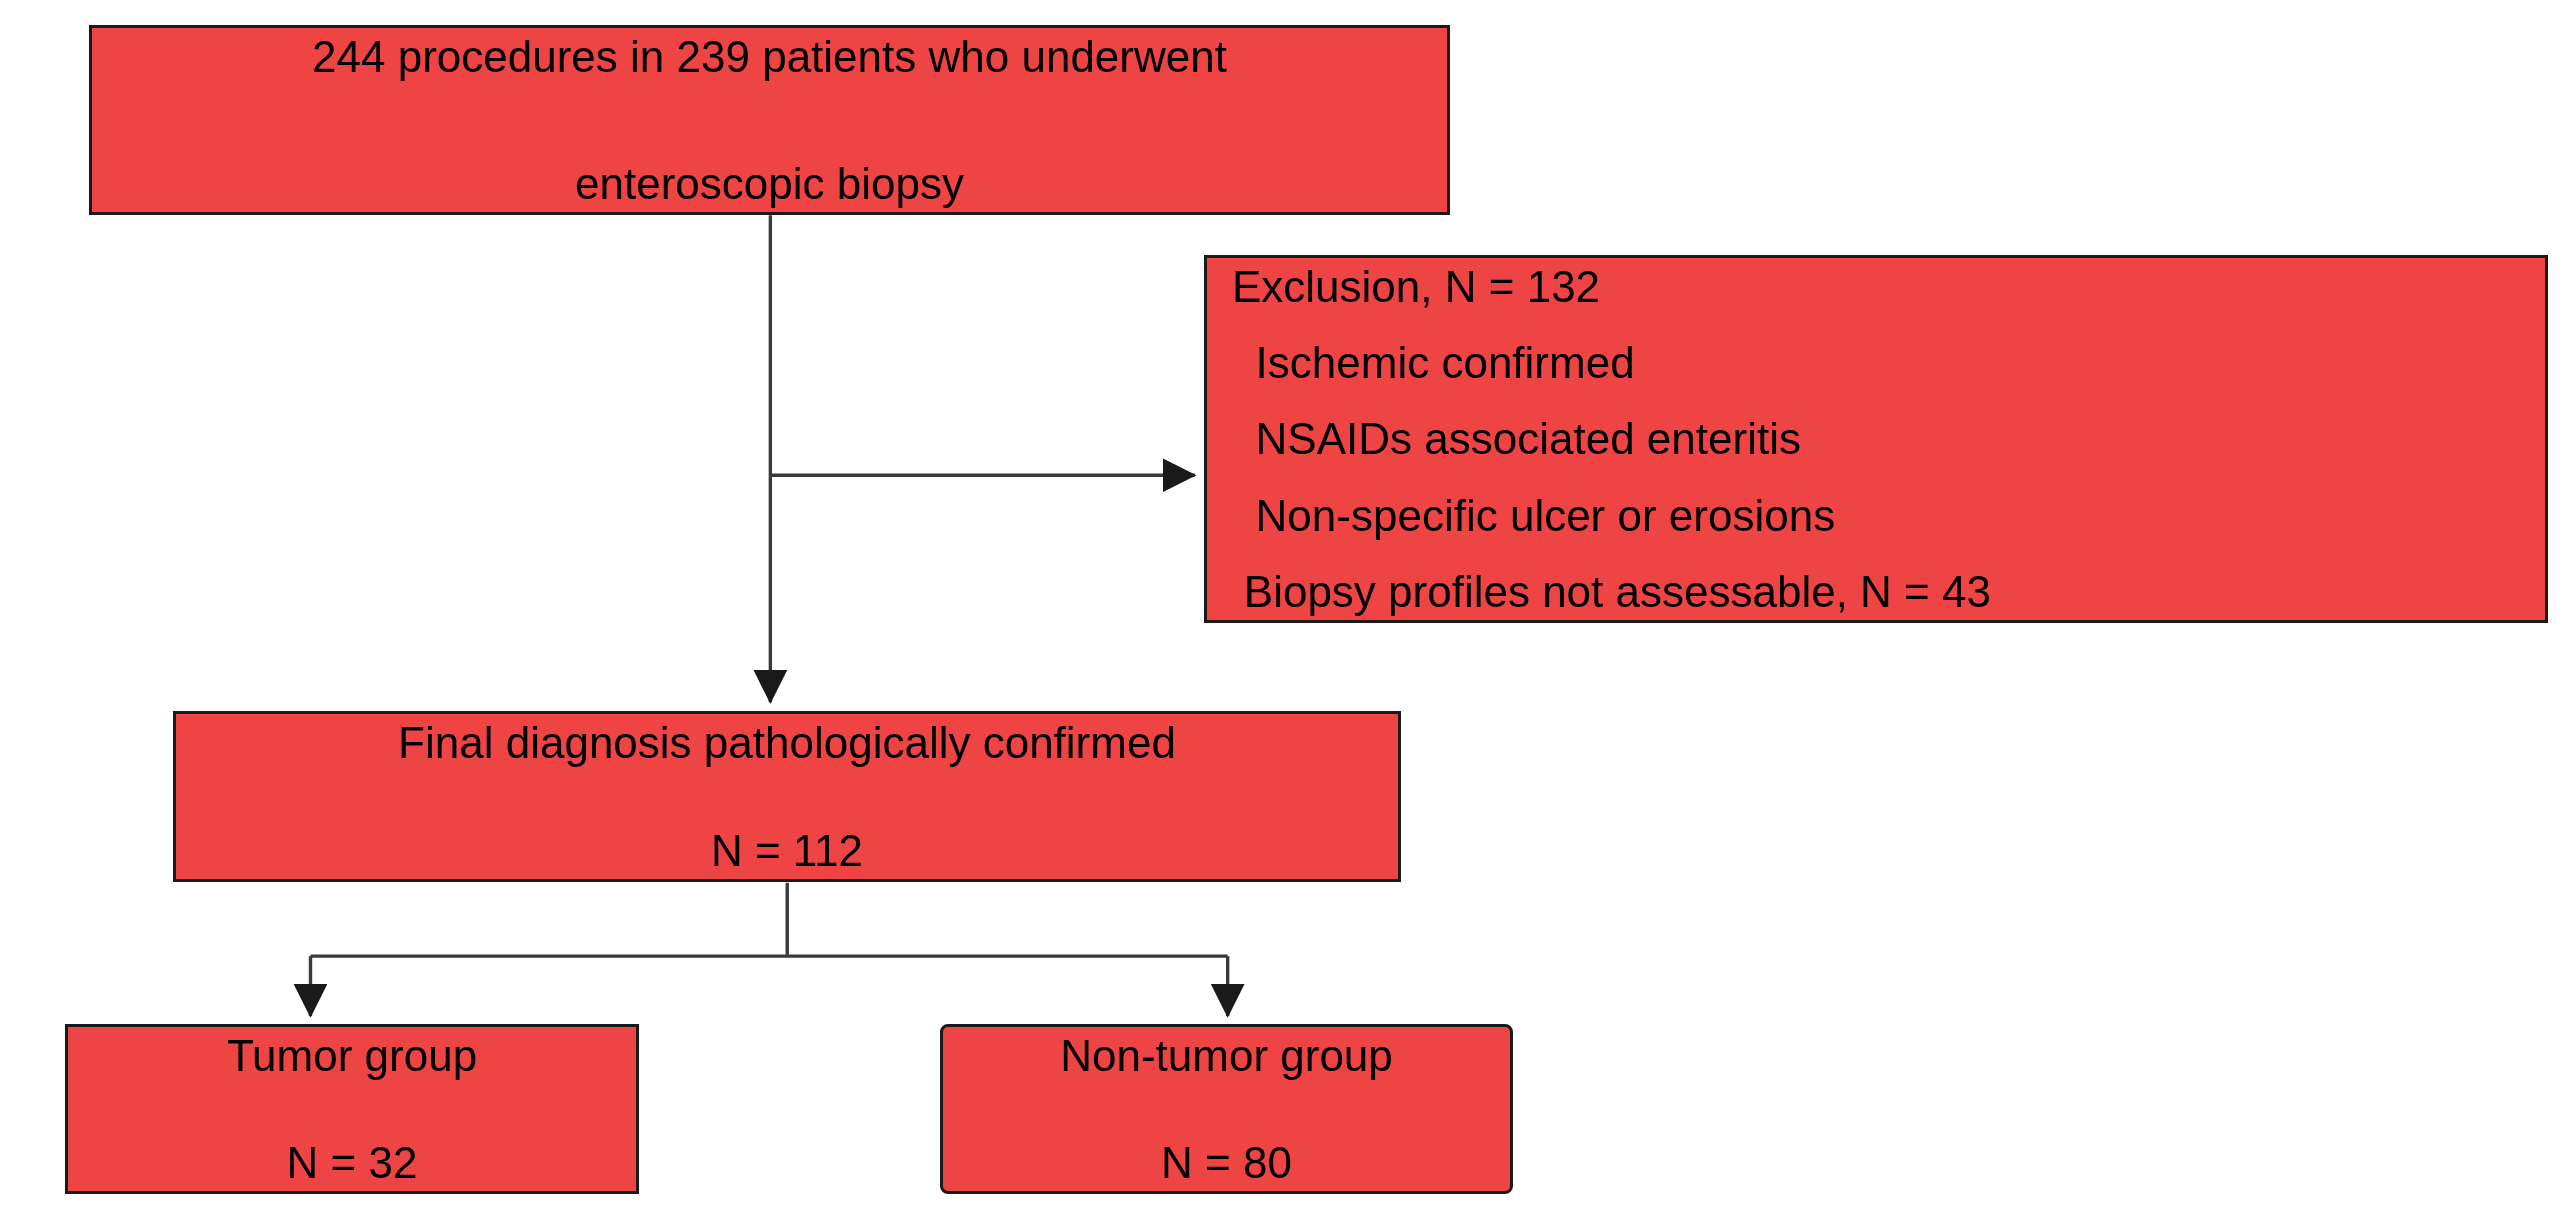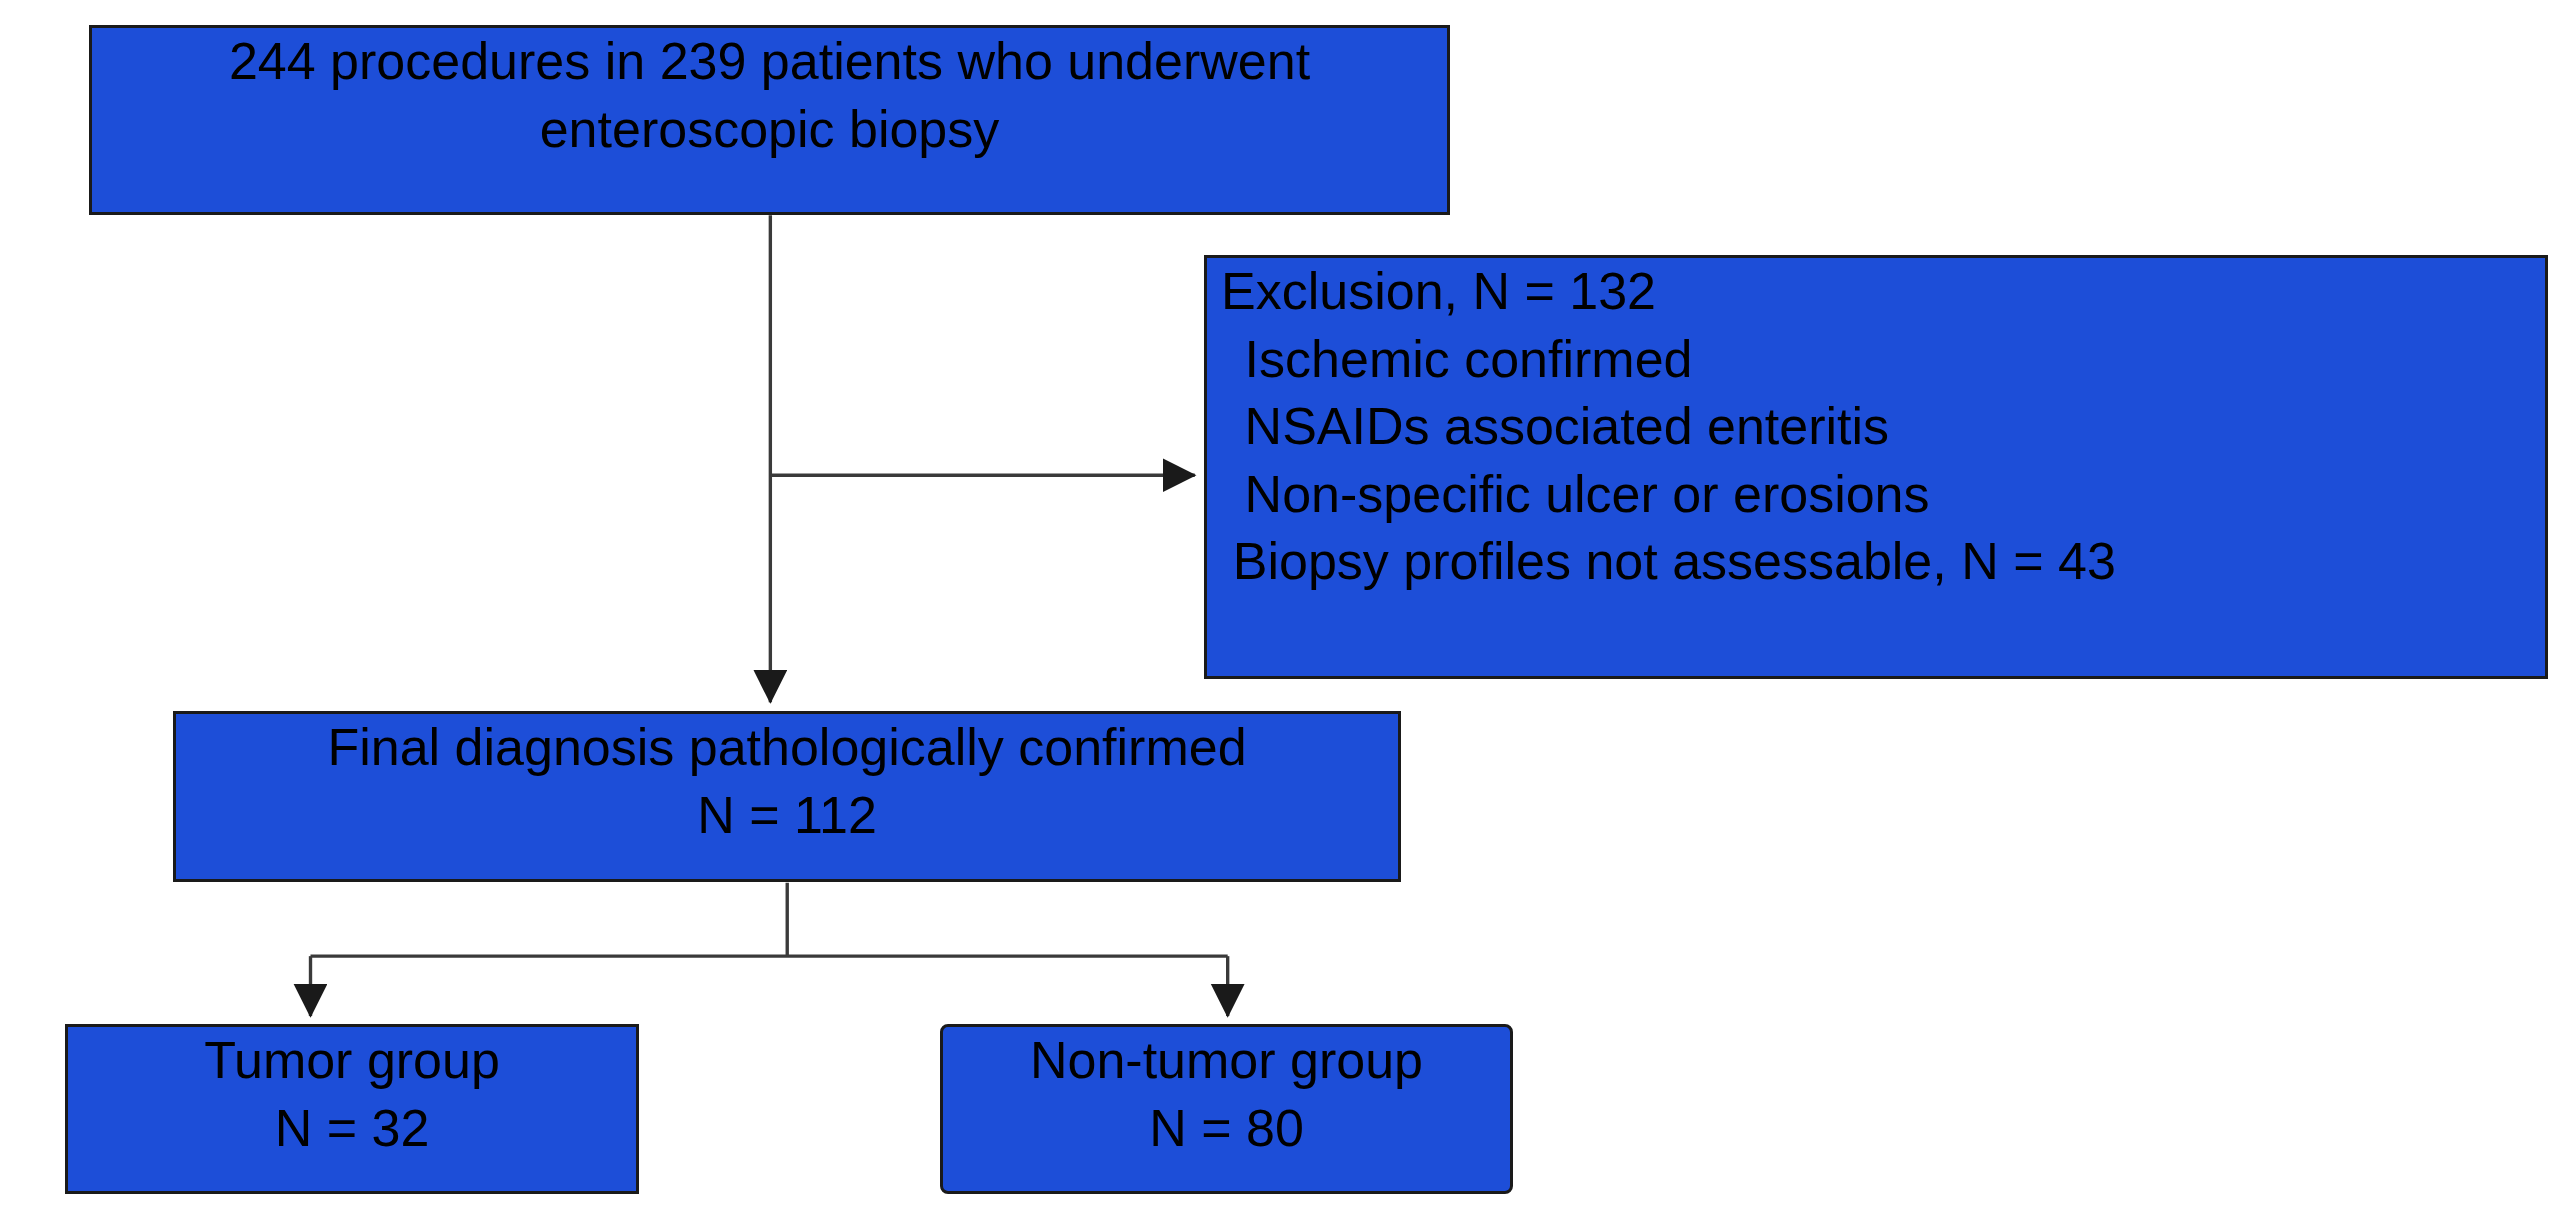--- a/index.html
+++ b/index.html
@@ -13,43 +13,43 @@
     width: 2576px;
     height: 1228px;
     background: #ffffff;
     font-family: "Liberation Sans", sans-serif;
     overflow: hidden;
   }
   .node {
     position: absolute;
     box-sizing: border-box;
     border: 3.4px solid #1a1a1a;
-    background: #1d4ed8;
+    background: #ef4444;
     display: flex;
     flex-direction: column;
-    justify-content: flex-start;
+    justify-content: space-between;
     color: #000000;
-    font-size: 52px;
+    font-size: 44px;
     line-height: 1.30;
   }
   .node.centered {
     align-items: center;
     text-align: center;
   }
   .node.left-aligned {
     align-items: flex-start;
     text-align: left;
   }
   .node .line {
     white-space: pre;
     display: block;
   }
   
   #node-enrollment { left: 89px;  top: 25px;   width: 1361px; height: 190px; }
-  #node-exclusion  { left: 1204px; top: 255px;  width: 1344px; height: 424px; padding-left: 14px; }
+  #node-exclusion  { left: 1204px; top: 255px;  width: 1344px; height: 368px; padding-left: 25px; }
   #node-confirmed  { left: 173px;  top: 711px;  width: 1228px; height: 171px; }
   #node-tumor      { left: 25px;   top: 1024px; width: 574px;  height: 170px; margin-left: 40px; }
   #node-nontumor   { left: 940px; top: 1024px; width: 573px;  height: 170px; border-radius: 8px; }
 
   
   .indent-0 { padding-left: 0px;  }
   .indent-1 { padding-left: 11.8px; }
   .indent-2 { padding-left: 23.6px; }
 
   

